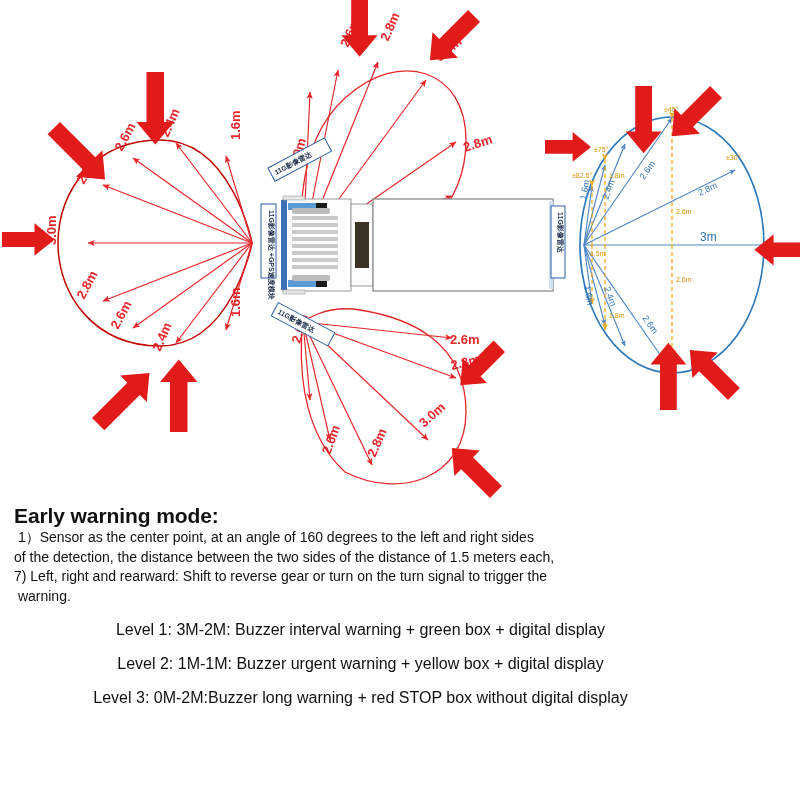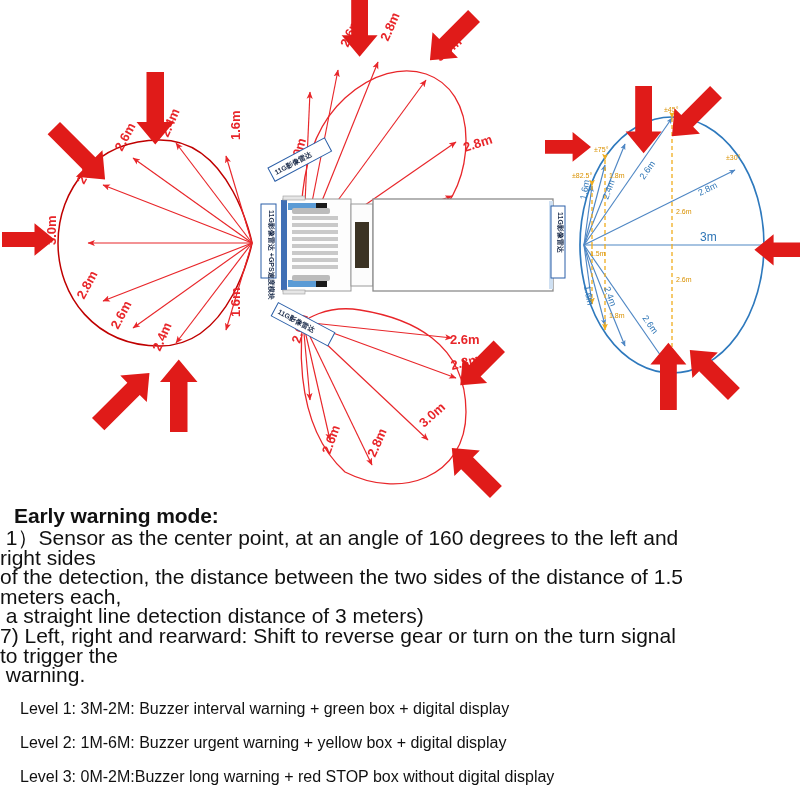--- a/index.html
+++ b/index.html
@@ -32,26 +32,27 @@
 
   #text-block{
     position:absolute;left:0;top:498px;width:701px;height:302px;
     color:#111;
   }
   #warning-title{
     font-size:21px;font-weight:700;letter-spacing:-0.1px;
     margin:6px 0 0 14px;
   }
   .rule-line{
-    font-size:21px;line-height:19.6px;margin-right:6px;
+    font-size:14px;line-height:19.6px;margin-left:14px;margin-right:6px;
     font-weight:500;
   }
   .level-line{
     font-size:16px;line-height:21px;margin-left:20px;margin-top:13px;
     font-weight:500;
+    text-align:center;
   }
   #levels{margin-top:8px;}
 </style>
 </head>
 <body>
 
 <div id="diagram-area">
 <svg id="diagram-svg" viewBox="0 0 800 500" xmlns="http://www.w3.org/2000/svg">
 
   <defs>
@@ -286,22 +287,21 @@
     </g>
   </g>
 
 </svg>
 </div>
 
 <div id="text-block">
   <div id="warning-title">Early warning mode:</div>
   <div class="rule-line">&nbsp;1）Sensor as the center point, at an angle of 160 degrees to the left and right sides</div>
   <div class="rule-line">of the detection, the distance between the two sides of the distance of 1.5 meters each,</div>
-  <div class="rule-line">&nbsp;a straight line detection distance of 3 meters)</div>
   <div class="rule-line">7) Left, right and rearward: Shift to reverse gear or turn on the turn signal to trigger the</div>
   <div class="rule-line">&nbsp;warning.</div>
 
   <div id="levels">
     <div class="level-line">Level 1: 3M-2M: Buzzer interval warning + green box + digital display</div>
-    <div class="level-line">Level 2: 1M-6M: Buzzer urgent warning + yellow box + digital display</div>
+    <div class="level-line">Level 2: 1M-1M: Buzzer urgent warning + yellow box + digital display</div>
     <div class="level-line">Level 3: 0M-2M:Buzzer long warning + red STOP box without digital display</div>
   </div>
 </div>
 
 </body></html>

